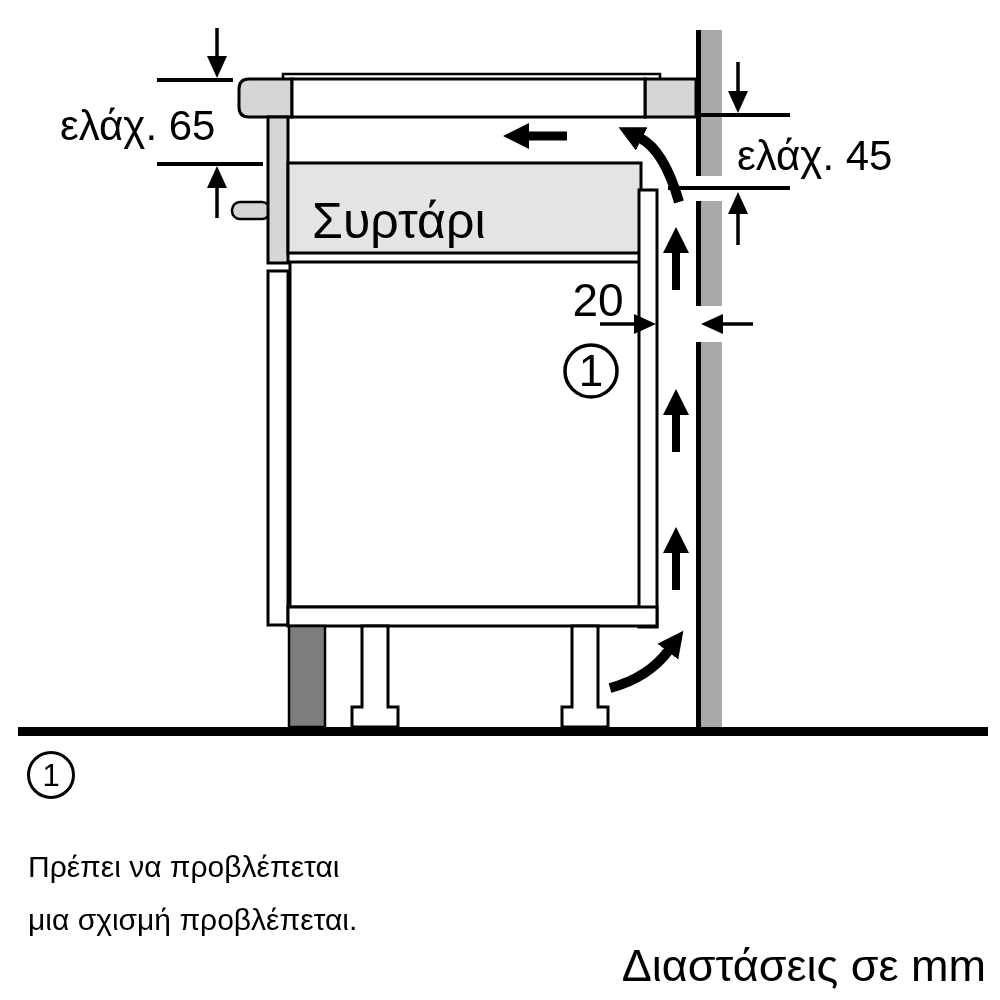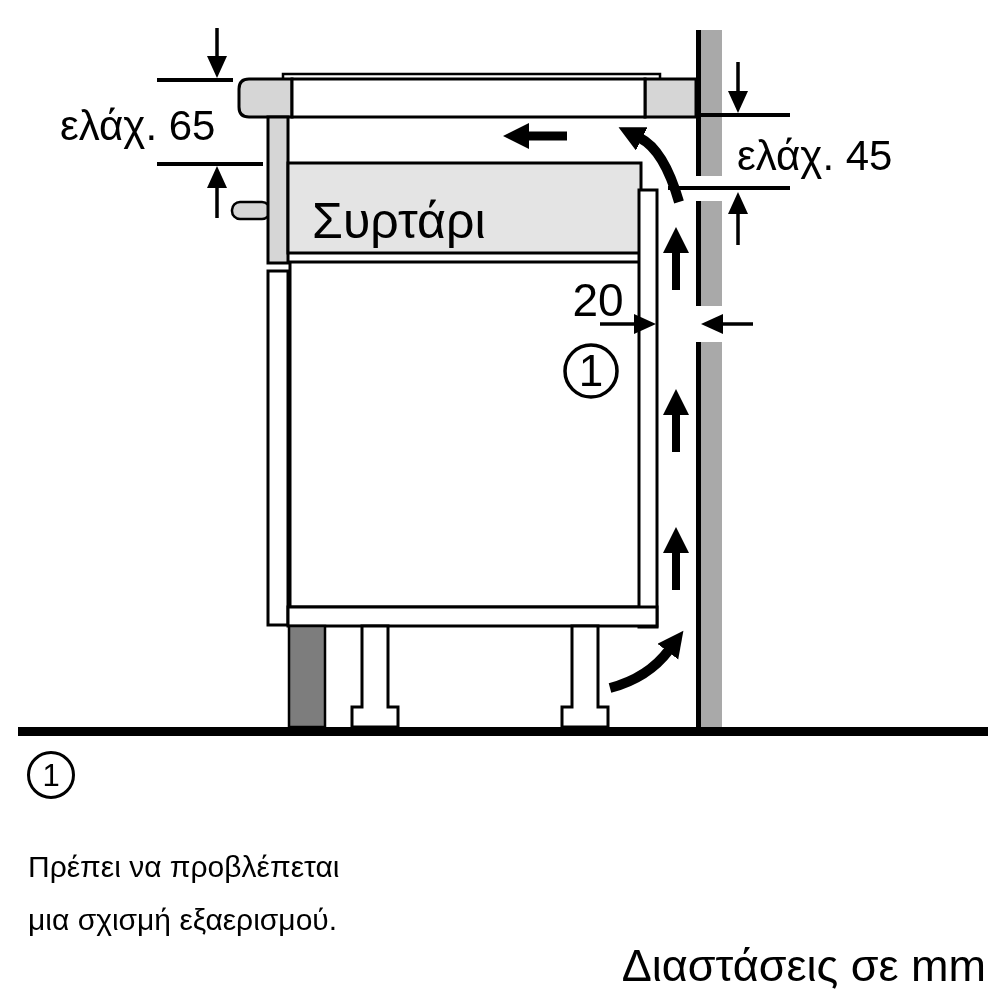--- a/index.html
+++ b/index.html
@@ -99,18 +99,18 @@
       <circle cx="591" cy="371" r="26" fill="#fff" stroke="#000" stroke-width="3.5"></circle>
       <text x="591" y="386" font-size="44" text-anchor="middle">1</text>
     </g>
   </svg>
 
   <div class="footnote-marker">
     <span>1</span>
   </div>
   <div class="footnote-text">
     <div>Πρέπει να προβλέπεται</div>
-    <div>μια σχισμή εξαερισμού.</div>
+    <div>μια σχισμή προβλέπεται.</div>
   </div>
 
   <div class="units-note">Διαστάσεις σε mm</div>
 
 </div>
 
 </body></html>

